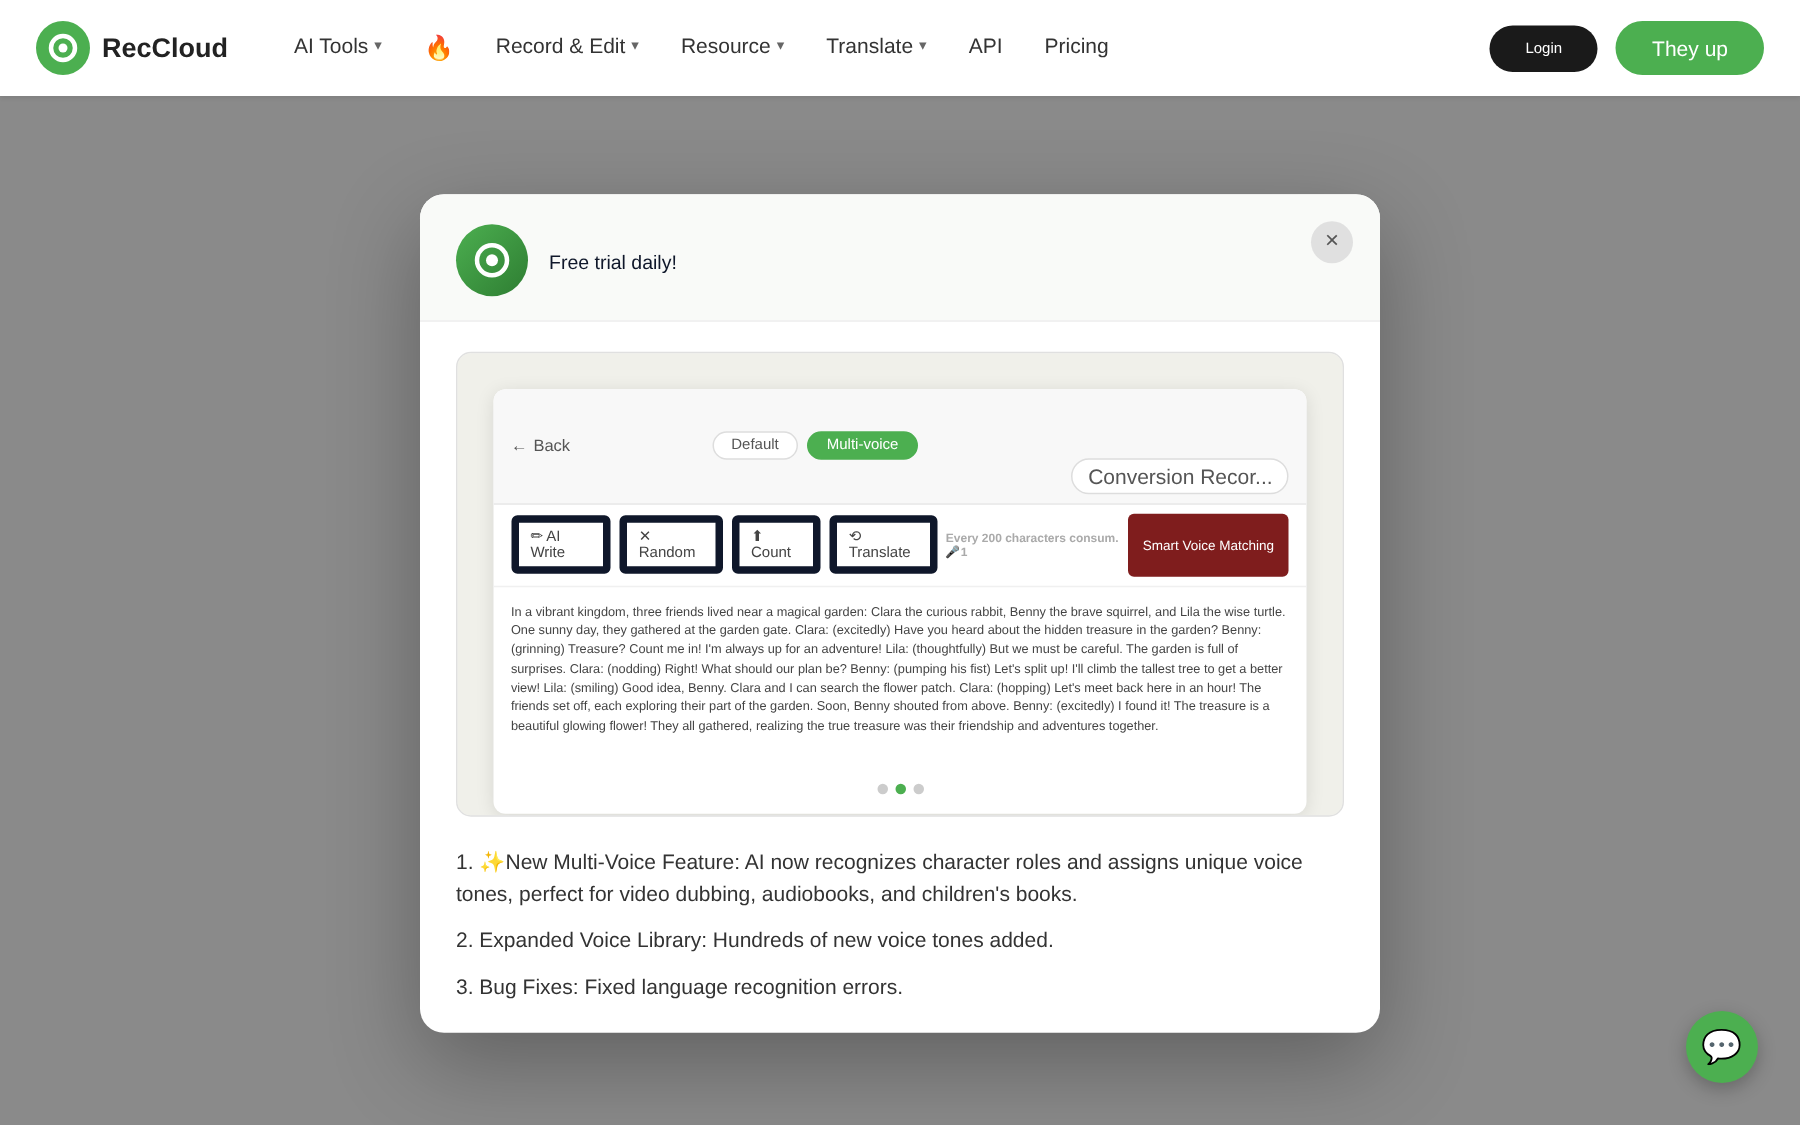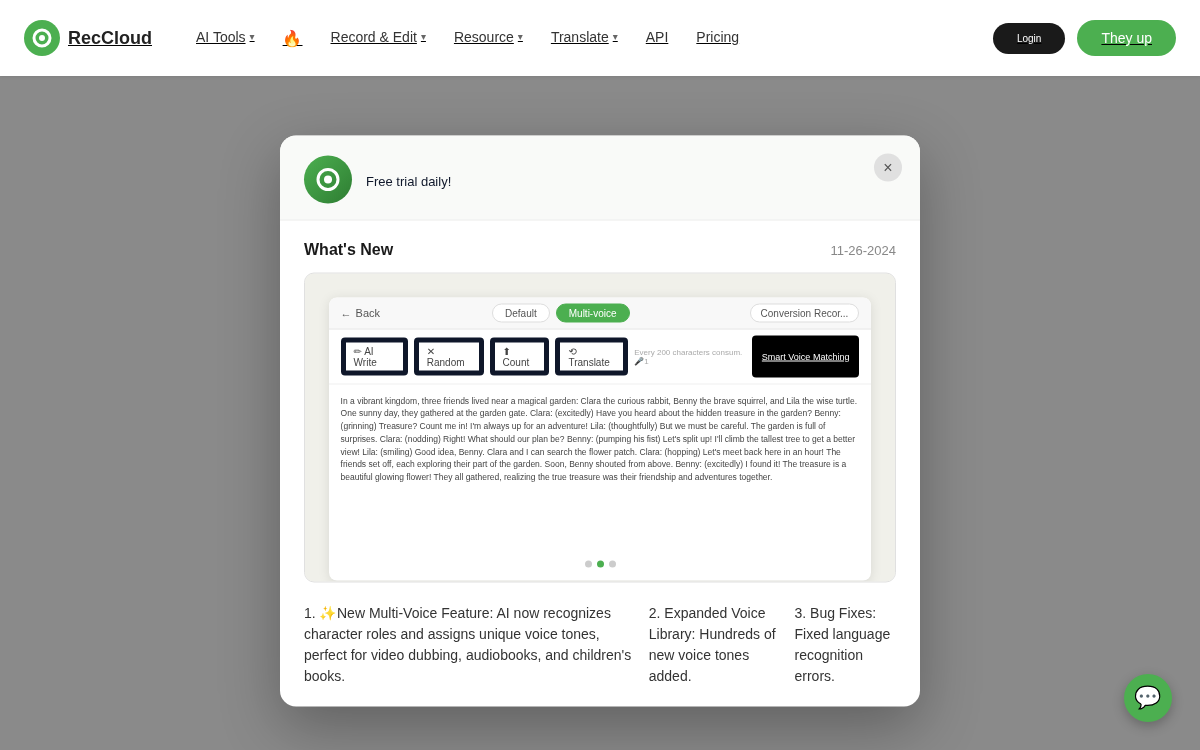--- a/index.html
+++ b/index.html
@@ -8,29 +8,28 @@
       background: #e8e8e8;
       width: 1200px;
       height: 750px;
       overflow: hidden;
       position: relative;
     }
 
     
     nav {
       background: #fff;
-      height: 76px;
+      height: 64px;
       display: flex;
       align-items: center;
       padding: 16px 24px;
       gap: 8px;
       position: relative;
       z-index: 10;
       box-shadow: 0 1px 3px rgba(0,0,0,0.08);
-      text-decoration: underline;
     }
     .logo-area {
       display: flex;
       align-items: center;
       gap: 8px;
       margin-right: 24px;
       text-decoration: none;
     }
     .logo-icon {
       width: 36px;
@@ -265,25 +264,26 @@
       color: #fff;
       border-color: #4CAF50;
     }
     .preview-tab.default-tab {
       background: #fff;
       color: #555;
     }
     .preview-conversion {
       padding: 3px 10px;
       border-radius: 20px;
-      font-size: 10px;
+      font-size: 14px;
       border: 1px solid #ddd;
       background: #fff;
       color: #555;
       margin-left: 8px;
+      margin-top: 40px;
     }
     .preview-actions {
       display: flex;
       gap: 6px;
       padding: 6px 12px;
       border-bottom: 1px solid #f0f0f0;
       align-items: center;
     }
     .preview-action-btn {
       display: flex;
@@ -293,34 +293,34 @@
       border-radius: 4px;
       font-size: 10px;
       border: 5px solid #0f172a;
       background: #fff;
       color: #444;
     }
     .preview-smart-btn {
       padding: 16px 10px;
       border-radius: 4px;
       font-size: 9px;
-      background: #000000;
+      background: #7f1d1d;
       color: #fff;
       border: none;
       margin-left: auto;
       white-space: nowrap;
-      text-decoration: underline;
     }
     .preview-counter {
       font-size: 8px;
       color: #aaa;
       margin-left: 0;
       display: flex;
       align-items: center;
       gap: 2px;
+      font-weight: bold;
     }
     .preview-text-area {
       padding: 10px 12px;
       font-size: 8.5px;
       color: #444;
       line-height: 1.5;
       height: 180px;
       overflow: hidden;
     }
     .preview-dots {
@@ -338,21 +338,21 @@
       border-radius: 50%;
       background: #ccc;
     }
     .preview-dot.active {
       background: #4CAF50;
     }
 
     
     .feature-list {
       display: flex;
-      flex-direction: row;
+      flex-direction: column;
       gap: 10px;
     }
     .feature-item {
       font-size: 14px;
       color: #333;
       line-height: 1.5;
     }
 
     
     .chat-btn {
@@ -431,24 +431,20 @@
           <circle cx="14" cy="14" r="4" fill="#fff"></circle>
         </svg>
       </div>
       <div class="modal-header-text">
         <div class="modal-subtitle">Free trial daily!</div>
       </div>
       <button class="modal-close">×</button>
     </div>
 
     <div class="modal-body">
-      <div class="whats-new-row">
-        <span class="whats-new-label">What's New</span>
-        <span class="whats-new-date">11-26-2024</span>
-      </div>
 
       <div class="preview-area">
         <div class="preview-inner">
           <div class="preview-app">
             <div class="preview-toolbar">
               <div class="preview-back">
                 <span>← </span>
                 <span>Back</span>
               </div>
               <div class="preview-tabs">

